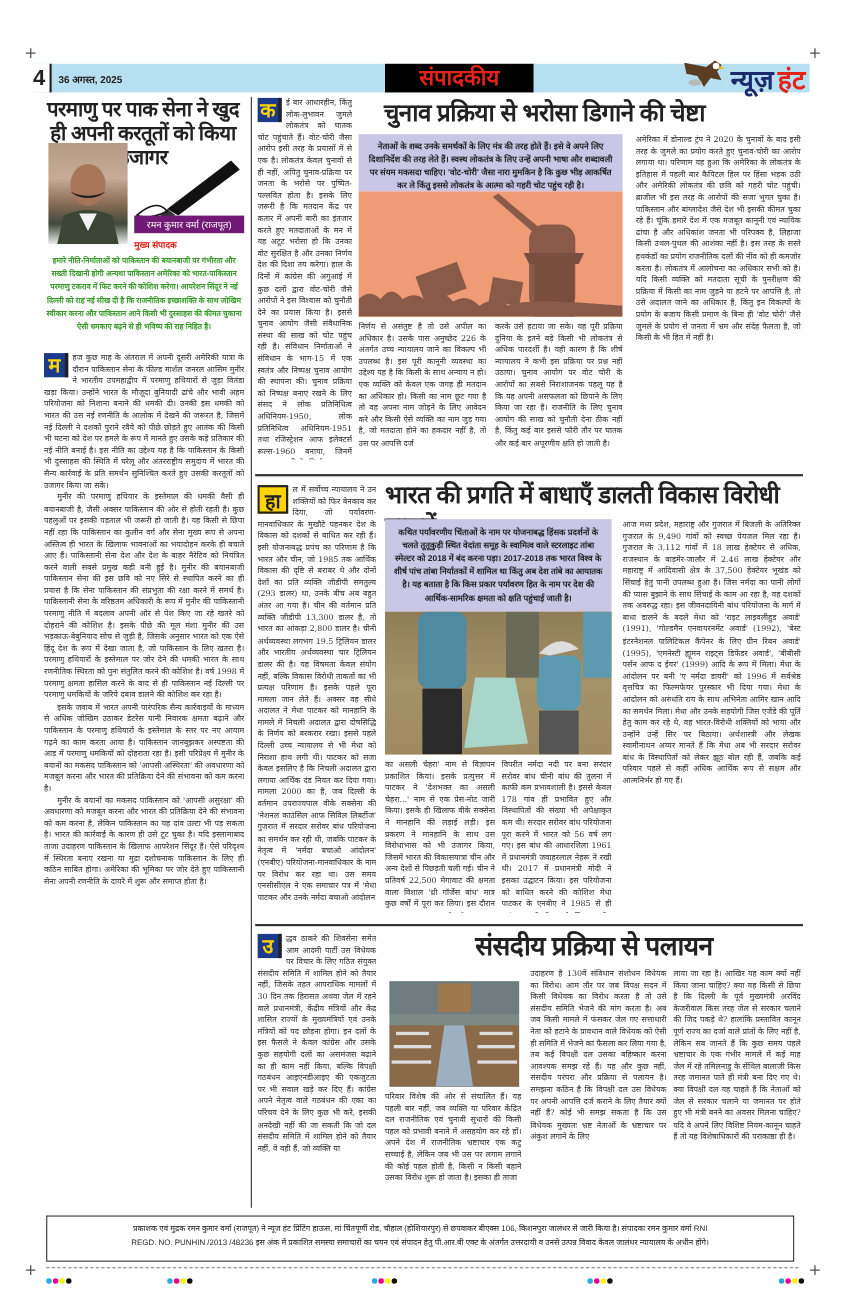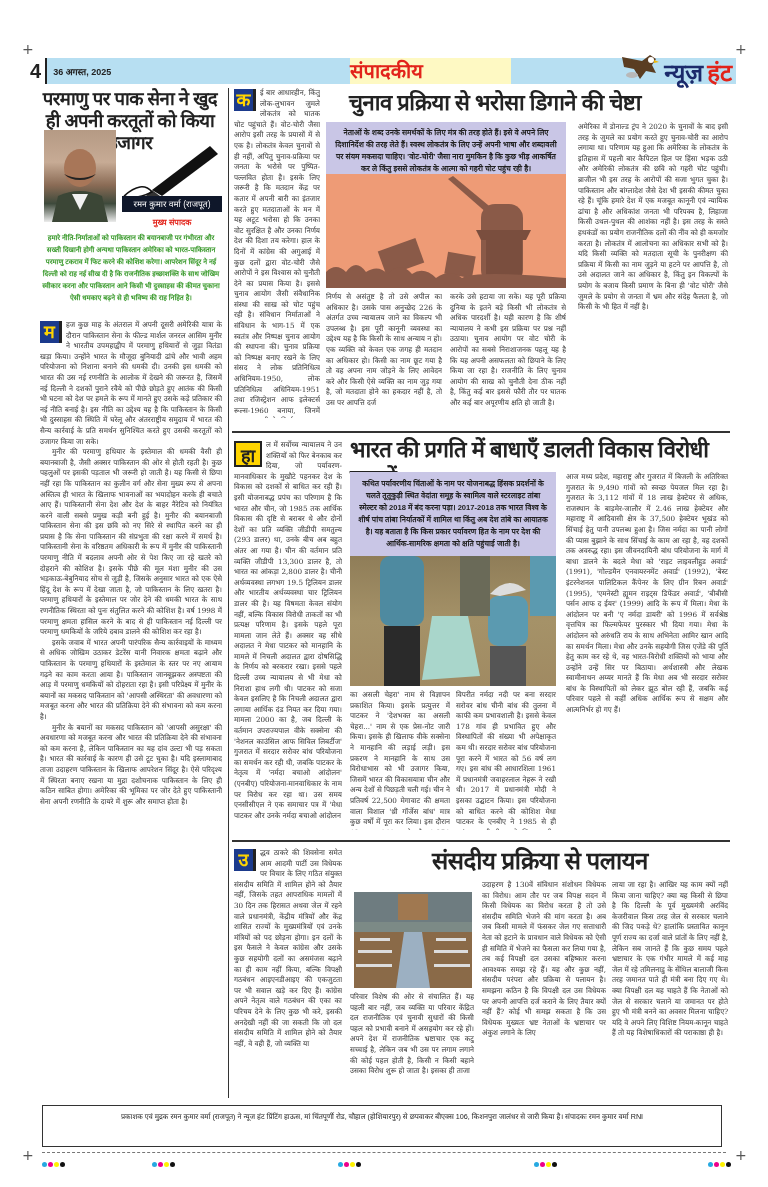--- a/index.html
+++ b/index.html
@@ -1,21 +1,21 @@
 <!DOCTYPE html>
 <html><head>
 <meta charset="utf-8">
 <style>
   *{box-sizing:border-box;margin:0;padding:0}
   body{width:768px;height:1187px;background:#fff;font-family:"DejaVu Serif",serif;color:#222;position:relative;overflow:hidden}
   .crop{position:absolute;color:#555;font-family:"DejaVu Sans",sans-serif;font-size:14px;line-height:14px}
   .masthead{position:absolute;left:30px;top:58px;width:706px;height:26px;background:#b7dff2;display:flex;align-items:center}
   .pg{background:#fff;font-family:"Liberation Sans",sans-serif;font-weight:bold;font-size:20px;padding:0 4px 0 0;height:26px;line-height:26px;border-right:2px solid #222}
   .date{font-family:"Liberation Sans",sans-serif;font-size:9px;font-weight:bold;margin-left:6px}
-  .section{position:absolute;left:320px;top:0;background:#fef9c3;height:26px;width:161px;text-align:left;color:#e2231a;font-family:"Liberation Sans",sans-serif;font-weight:bold;font-size:20px;line-height:26px}
+  .section{position:absolute;left:320px;top:0;background:#000000;height:26px;width:135px;text-align:center;color:#e2231a;font-family:"Liberation Sans",sans-serif;font-weight:bold;font-size:20px;line-height:26px}
   .brand{position:absolute;right:4px;top:0;height:26px;display:flex;align-items:center;font-family:"Liberation Sans",sans-serif;font-weight:bold;font-size:24px}
   .brand .n{color:#1b2a6b}.brand .h{color:#e2231a;margin-left:4px}
   .eagle{width:40px;height:30px;margin-right:4px;margin-top:-10px}
   .col{position:absolute;font-size:7.2px;line-height:10.6px;text-align:justify;color:#333}
   .hl{position:absolute;font-family:"Liberation Sans",sans-serif;font-weight:bold;color:#222;letter-spacing:-0.5px}
   .drop{float:left;width:22px;height:22px;background:#1b3a8c;color:#ffd400;font-weight:bold;font-family:"Liberation Sans",sans-serif;font-size:18px;text-align:center;line-height:22px;margin:1px 4px 0 0;border-right:3px solid #222}
   .quote{position:absolute;background:#c9c6e6;font-family:"Liberation Sans",sans-serif;font-weight:bold;font-size:7.6px;line-height:12px;text-align:center;color:#222;padding:5px 8px}
   .greenq{position:absolute;left:40px;top:232px;width:182px;color:#3a9a2c;font-family:"Liberation Sans",sans-serif;font-weight:bold;font-size:6.9px;line-height:12px;text-align:center}
   .rule{position:absolute;background:#333}
   .footer{position:absolute;left:42px;top:1105px;width:680px;height:42px;border:1.5px solid #333;font-family:"Liberation Sans",sans-serif;font-size:7.2px;line-height:13px;text-align:center;padding:4px 6px;color:#222}
@@ -55,22 +55,22 @@
     <path d="M20 44 Q36 52 52 44 Q46 50 36 50 Q26 50 20 44Z" fill="#222"></path>
     <path d="M8 92 L14 66 Q36 56 58 66 L64 92Z" fill="#3b4636"></path>
     <path d="M28 64 L36 80 L44 64 Z" fill="#f2f2f2"></path>
   </svg>
 </div>
 <svg style="position:absolute;left:122px;top:140px" width="100" height="60" viewBox="0 0 100 60">
   <path d="M30 50 L88 6 L96 14 L40 56 Z" fill="#111"></path>
   <path d="M30 50 L22 58 L38 56 Z" fill="#333"></path>
   <path d="M2 56 Q20 40 30 52 Q14 60 2 56" fill="none" stroke="#111" stroke-width="1.5"></path>
 </svg>
-<div style="position:absolute;left:122px;top:196px;width:100px;height:16px;background:#0f172a;color:#fff;font-family:'Liberation Sans',sans-serif;font-size:8.5px;line-height:16px;text-align:center">रमन कुमार वर्मा (राजपूत)</div>
-<div style="position:absolute;left:122px;top:216px;width:100px;text-align:center;color:#e2231a;font-family:'Liberation Sans',sans-serif;font-weight:bold;font-size:8px">मुख्य संपादक</div>
+<div style="position:absolute;left:122px;top:196px;width:100px;height:16px;background:#701a75;color:#fff;font-family:'Liberation Sans',sans-serif;font-size:8.5px;line-height:16px;text-align:center">रमन कुमार वर्मा (राजपूत)</div>
+<div style="position:absolute;left:122px;top:216px;width:100px;text-align:left;color:#e2231a;font-family:'Liberation Sans',sans-serif;font-weight:bold;font-size:8px">मुख्य संपादक</div>
 <div class="greenq">हमारे नीति-निर्माताओं को पाकिस्तान की बयानबाजी पर गंभीरता और सख्ती दिखानी होगी अन्यथा पाकिस्तान अमेरिका को भारत-पाकिस्तान परमाणु टकराव में फिट करने की कोशिश करेगा। आपरेशन सिंदूर ने नई दिल्ली को राह नई सीख दी है कि राजनीतिक इच्छाशक्ति के साथ जोखिम स्वीकार करना और पाकिस्तान आने किसी भी दुस्साहस की कीमत चुकाना ऐसी धमकाए बढ़ने से ही भविष्य की राह निहित है।</div>
 <div class="col" style="left:40px;top:320px;width:182px;height:770px;overflow:hidden">
   <span class="drop">म</span>
   <span>हज कुछ माह के अंतराल में अपनी दूसरी अमेरिकी यात्रा के दौरान पाकिस्तान सेना के फील्ड मार्शल जनरल आसिम मुनीर ने भारतीय उपमहाद्वीप में परमाणु हथियारों से जुड़ा वितंडा खड़ा किया। उन्होंने भारत के मौजूदा बुनियादी ढांचे और भावी अहम परियोजना को निशाना बनाने की धमकी दी। उनकी इस धमकी को भारत की उस नई रणनीति के आलोक में देखने की जरूरत है, जिसमें नई दिल्ली ने दशकों पुराने रवैये को पीछे छोड़ते हुए आतंक की किसी भी घटना को देश पर हमले के रूप में मानते हुए उसके कड़े प्रतिकार की नई नीति बनाई है। इस नीति का उद्देश्य यह है कि पाकिस्तान के किसी भी दुस्साहस की स्थिति में घरेलू और अंतरराष्ट्रीय समुदाय में भारत की सैन्य कार्रवाई के प्रति समर्थन सुनिश्चित करते हुए उसकी करतूतों को उजागर किया जा सके।</span>
   <p style="text-indent:12px">मुनीर की परमाणु हथियार के इस्तेमाल की धमकी वैसी ही बयानबाजी है, जैसी अक्सर पाकिस्तान की ओर से होती रहती है। कुछ पहलुओं पर इसकी पड़ताल भी जरूरी हो जाती है। यह किसी से छिपा नहीं रहा कि पाकिस्तान का कुलीन वर्ग और सेना मुख्य रूप से अपना अस्तित्व ही भारत के खिलाफ भावनाओं का भयादोहन करके ही बचाते आए हैं। पाकिस्तानी सेना देश और देश के बाहर नैरेटिव को नियंत्रित करने वाली सबसे प्रमुख कड़ी बनी हुई है। मुनीर की बयानबाजी पाकिस्तान सेना की इस छवि को नए सिरे से स्थापित करने का ही प्रयास है कि सेना पाकिस्तान की संप्रभुता की रक्षा करने में समर्थ है। पाकिस्तानी सेना के वरिष्ठतम अधिकारी के रूप में मुनीर की पाकिस्तानी परमाणु नीति में बदलाव अपनी ओर से पेश किए जा रहे खतरे को दोहराने की कोशिश है। इसके पीछे की मूल मंशा मुनीर की उस भड़काऊ-बेबुनियाद सोच से जुड़ी है, जिसके अनुसार भारत को एक ऐसे हिंदू देश के रूप में देखा जाता है, जो पाकिस्तान के लिए खतरा है। परमाणु हथियारों के इस्तेमाल पर जोर देने की धमकी भारत के साथ रणनीतिक स्थिरता को पुनः संतुलित करने की कोशिश है। वर्ष 1998 में परमाणु क्षमता हासिल करने के बाद से ही पाकिस्तान नई दिल्ली पर परमाणु धमकियों के जरिये दबाव डालने की कोशिश कर रहा है।</p>
   <p style="text-indent:12px">इसके जवाब में भारत अपनी पारंपरिक सैन्य कार्रवाइयों के माध्यम से अधिक जोखिम उठाकर डेटरेंस यानी निवारक क्षमता बढ़ाने और पाकिस्तान के परमाणु हथियारों के इस्तेमाल के स्तर पर नए आयाम गढ़ने का काम करता आया है। पाकिस्तान जानबूझकर अस्पष्टता की आड़ में परमाणु धमकियों को दोहराता रहा है। इसी परिप्रेक्ष्य में मुनीर के बयानों का मकसद पाकिस्तान को 'आपसी अस्थिरता' की अवधारणा को मजबूत करना और भारत की प्रतिक्रिया देने की संभावना को कम करना है।</p>
   <p style="text-indent:12px">मुनीर के बयानों का मकसद पाकिस्तान को 'आपसी असुरक्षा' की अवधारणा को मजबूत करना और भारत की प्रतिक्रिया देने की संभावना को कम करना है, लेकिन पाकिस्तान का यह दांव उल्टा भी पड़ सकता है। भारत की कार्रवाई के कारण ही उसे टूट चुका है। यदि इस्लामाबाद ताजा उदाहरण पाकिस्तान के खिलाफ आपरेशन सिंदूर है। ऐसे परिदृश्य में स्थिरता बनाए रखना या मुद्रा दशोचनाक पाकिस्तान के लिए ही कठिन साबित होगा। अमेरिका की भूमिका पर जोर देते हुए पाकिस्तानी सेना अपनी रणनीति के दायरे में शुरू और समाप्त होता है।</p>
 </div>
 <div class="rule" style="left:228px;top:88px;width:1px;height:1010px"></div>
 
@@ -141,20 +141,21 @@
         <rect x="80" y="72" width="36" height="3"></rect>
       </g>
   </svg>
 </div>
 <div class="col" style="left:350px;top:992px;width:124px;height:106px;overflow:hidden">परिवार विशेष की ओर से संचालित हैं। यह पहली बार नहीं, जब व्यक्ति या परिवार केंद्रित दल राजनीतिक एवं चुनावी सुधारों की किसी पहल को प्रभावी बनाने में असहयोग कर रहे हों। अपने देश में राजनीतिक भ्रष्टाचार एक कटु सच्चाई है, लेकिन जब भी उस पर लगाम लगाने की कोई पहल होती है, किसी न किसी बहाने उसका विरोध शुरू हो जाता है। इसका ही ताजा</div>
 <div class="col" style="left:482px;top:880px;width:124px;height:218px;overflow:hidden">उदाहरण है 130वें संविधान संशोधन विधेयक का विरोध। आम तौर पर जब विपक्ष सदन में किसी विधेयक का विरोध करता है तो उसे संसदीय समिति भेजने की मांग करता है। अब जब किसी मामले में फंसकर जेल गए सत्ताधारी नेता को हटाने के प्रावधान वाले विधेयक को ऐसी ही समिति में भेजने का फैसला कर लिया गया है, तब कई विपक्षी दल उसका बहिष्कार करना आवश्यक समझ रहे हैं। यह और कुछ नहीं, संसदीय परंपरा और प्रक्रिया से पलायन है। समझना कठिन है कि विपक्षी दल उस विधेयक पर अपनी आपत्ति दर्ज कराने के लिए तैयार क्यों नहीं हैं? कोई भी समझ सकता है कि उस विधेयक मुख्यतः भ्रष्ट नेताओं के भ्रष्टाचार पर अंकुश लगाने के लिए</div>
 <div class="col" style="left:612px;top:880px;width:116px;height:218px;overflow:hidden">लाया जा रहा है। आखिर यह काम क्यों नहीं किया जाना चाहिए? क्या यह किसी से छिपा है कि दिल्ली के पूर्व मुख्यमंत्री अरविंद केजरीवाल किस तरह जेल से सरकार चलाने की जिद पकड़े थे? हालांकि प्रस्तावित कानून पूर्ण राज्य का दर्जा वाले प्रांतों के लिए नहीं है, लेकिन सब जानते हैं कि कुछ समय पहले भ्रष्टाचार के एक गंभीर मामले में कई माह जेल में रहे तमिलनाडु के सेंथिल बालाजी किस तरह जमानत पाते ही मंत्री बना दिए गए थे। क्या विपक्षी दल यह चाहते हैं कि नेताओं को जेल से सरकार चलाने या जमानत पर होते हुए भी मंत्री बनने का अवसर मिलना चाहिए? यदि वे अपने लिए विशिष्ट नियम-कानून चाहते हैं तो यह विशेषाधिकारों की पराकाष्ठा ही है।</div>
 
 <div class="footer">
   <div>प्रकाशक एवं मुद्रक रमन कुमार वर्मा (राजपूत) ने न्यूज हंट प्रिंटिंग हाऊस, मां चिंतपूर्णी रोड, चौहाल (होशियारपुर) से छपवाकर बीएक्स 106, किशनपुरा जालंधर से जारी किया है। संपादकः रमन कुमार वर्मा RNI</div>
+  <div>REGD. NO. PUNHIN /2013 /48236 इस अंक में प्रकाशित समस्या समाचारों का चयन एवं संपादन हेतु पी.आर.बी एक्ट के अंतर्गत उत्तरदायी व उनसे उत्पन्न विवाद केवल जालंधर न्यायालय के अधीन होंगे।</div>
 </div>
 <div class="dots"></div>
 <div class="cmyk" style="left:42px">
     <span style="background:#27a9e1"></span>
     <span style="background:#ec008c"></span>
     <span style="background:#fff200"></span>
     <span style="background:#111"></span>
   </div>
 <div class="cmyk" style="left:152px">
     <span style="background:#27a9e1"></span>

